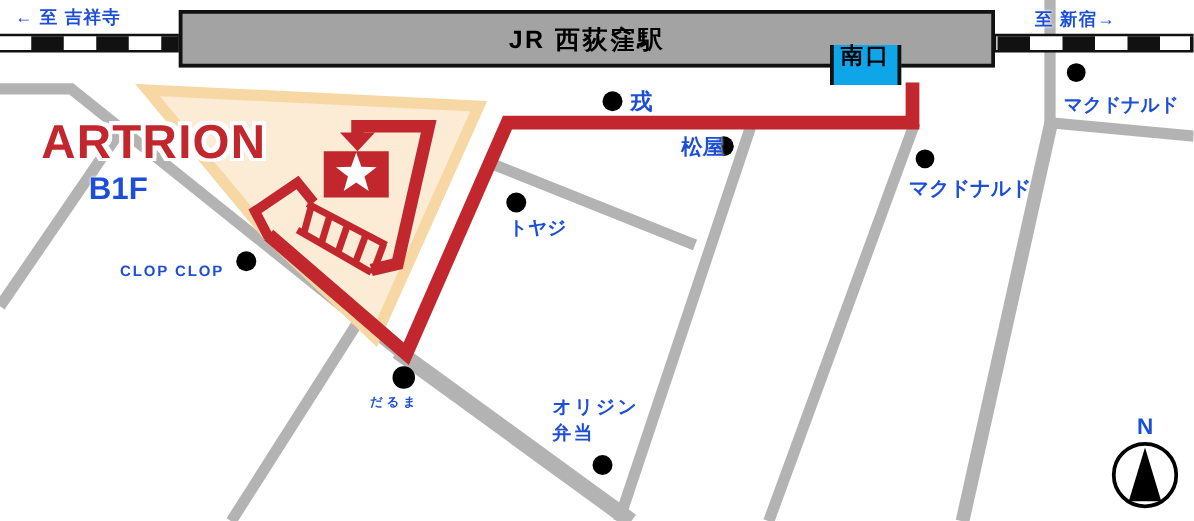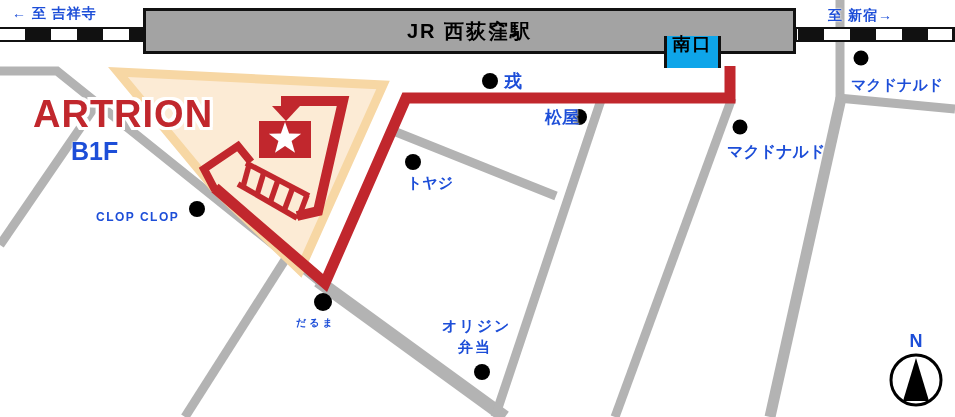--- a/index.html
+++ b/index.html
@@ -130,18 +130,18 @@
 
   <div class="lbl poi" style="left:851px;top:76px;font-size:15px;">マクドナルド</div>
   <div class="lbl poi" style="left:727px;top:143px;font-size:16px;">マクドナルド</div>
   <div class="lbl poi" style="left:504px;top:71px;font-size:18px;">戎</div>
   <div class="lbl poi" style="left:531px;top:108px;font-size:17px;margin-left:14px;">松屋</div>
   <div class="lbl poi" style="left:407px;top:174px;font-size:15px;">トヤジ</div>
   <div class="lbl poi" style="left:96px;top:211px;font-size:12px;letter-spacing:1.5px;">CLOP CLOP</div>
   <div class="lbl poi" style="left:296px;top:317px;font-size:10px;letter-spacing:3px;">だるま</div>
   <div class="lbl poi" style="left:442px;top:317px;font-size:15px;letter-spacing:2px;">
     <span style="display:block;text-align:center;">オリジン</span>
-    <span style="display:block;margin-top:4px;margin-left:16px;">弁当</span>
+    <span style="display:block;margin-top:4px;">弁当</span>
   </div>
 
   <div class="lbl compass-n">N</div>
 
 </div>
 
 </body></html>

